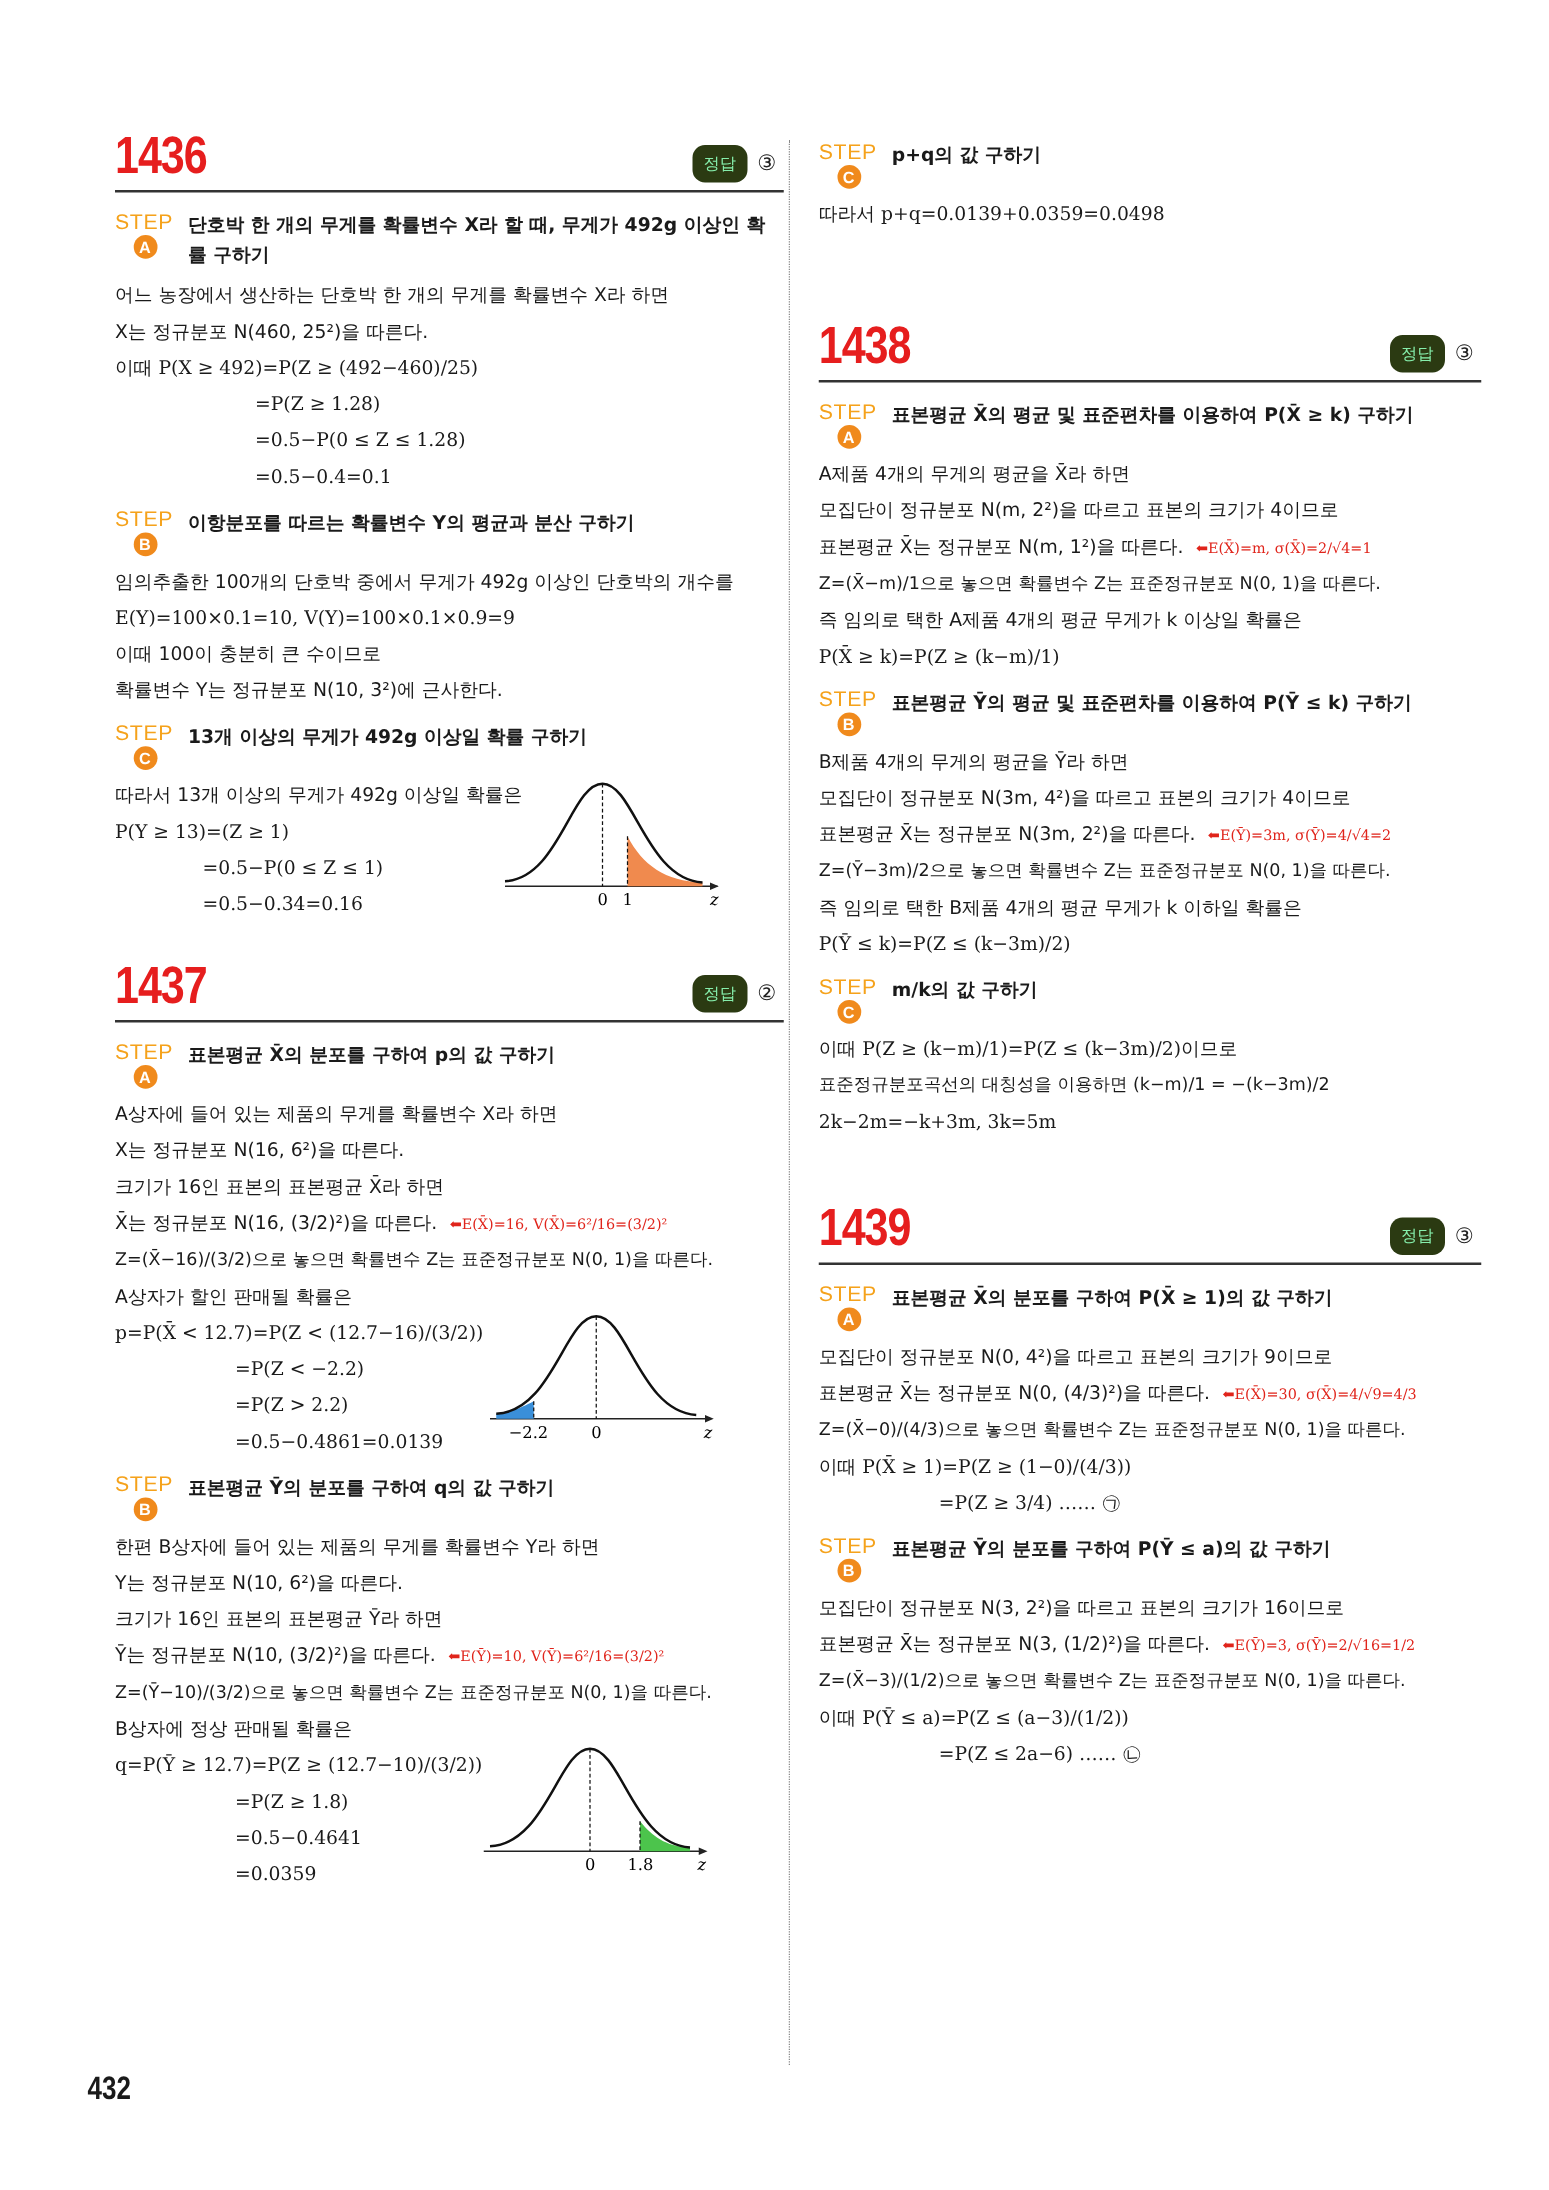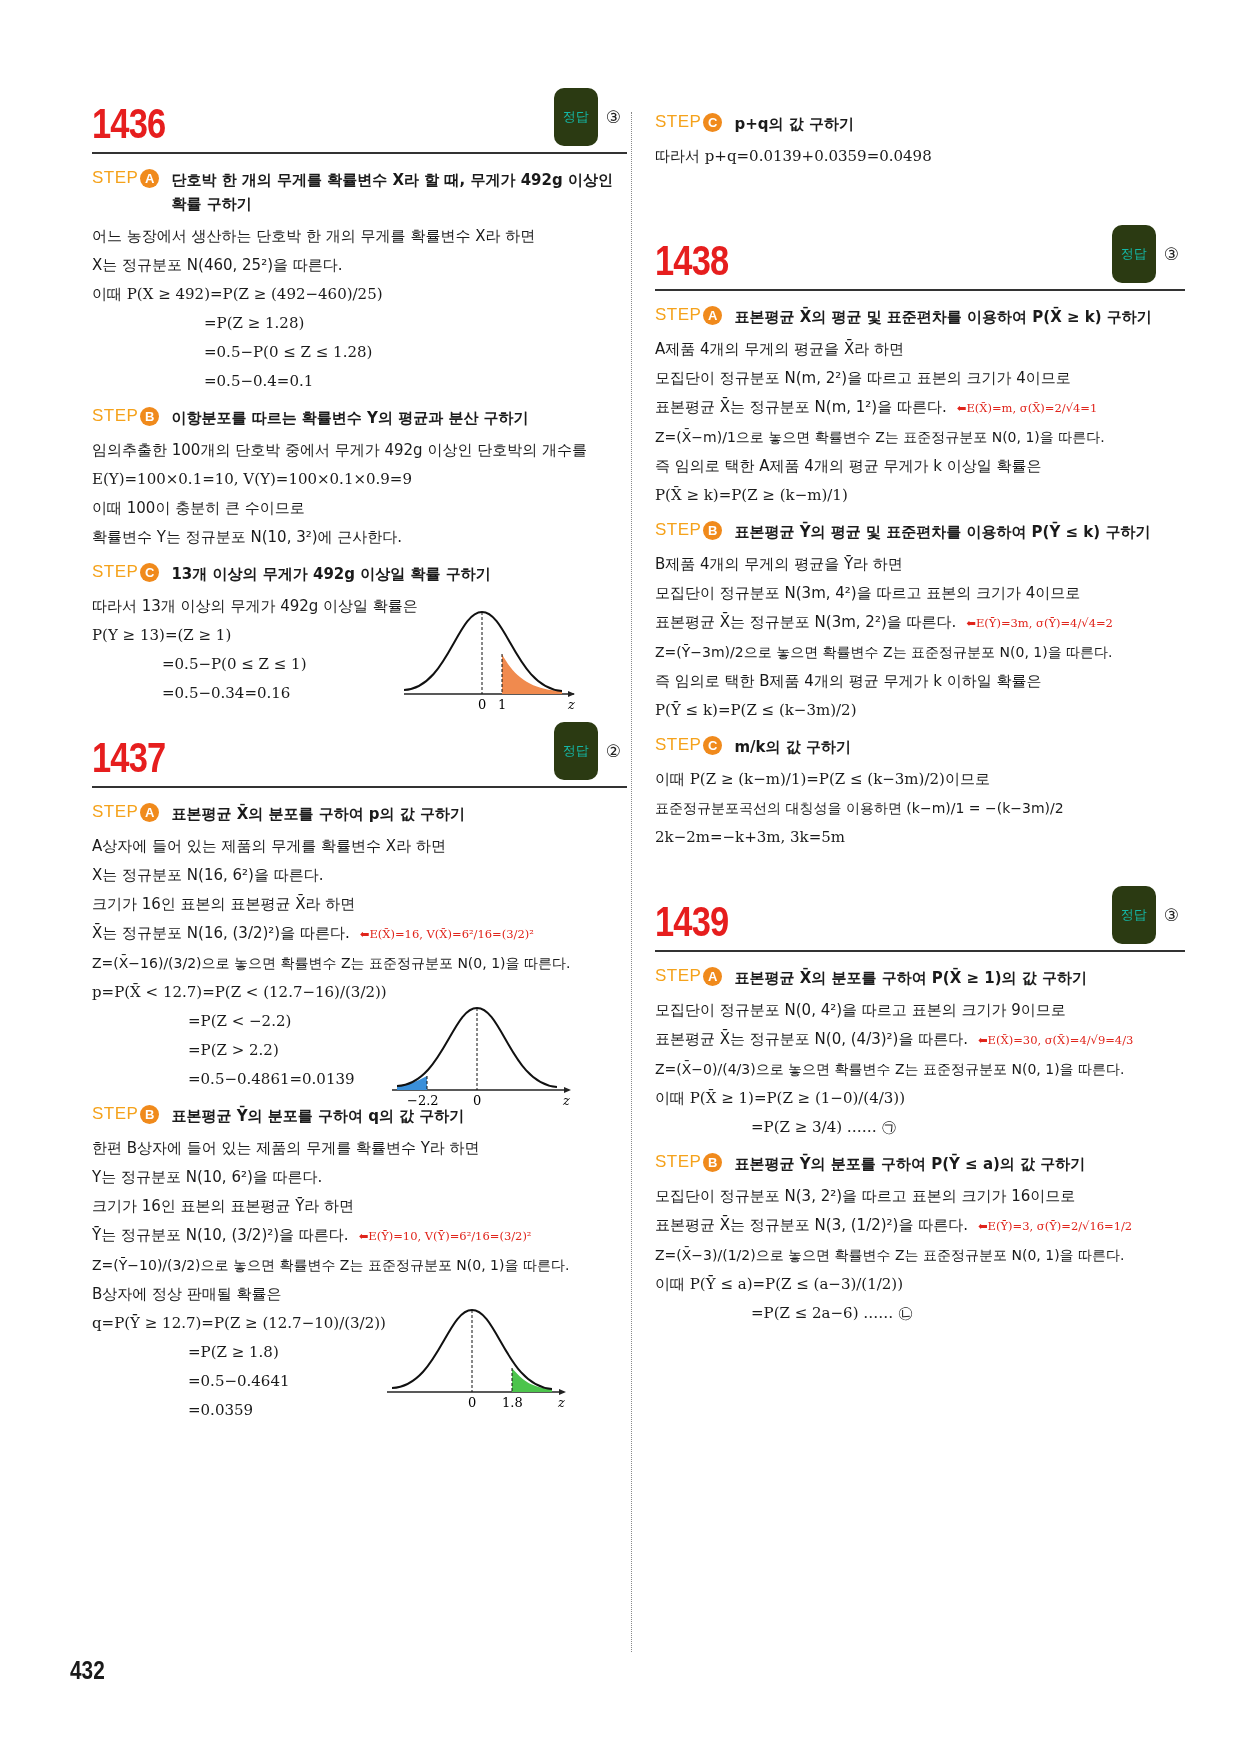--- a/index.html
+++ b/index.html
@@ -6,24 +6,24 @@
   body { width:1239px; height:1752px; position:relative; overflow:hidden;
          font-family:"DejaVu Sans","Liberation Sans",sans-serif; color:#1a1a1a; }
   .col { position:absolute; }
   .left { left:92px; top:100px; width:535px; }
   .right { left:655px; top:100px; width:530px; }
   .divider { position:absolute; left:631px; top:112px; height:1540px; border-left:1.5px dotted #888; }
   .prob-head { position:relative; height:52px; border-bottom:2px solid #333; margin-bottom:14px; }
   .prob-num { position:absolute; left:0; bottom:4px; font-family:"Liberation Sans",sans-serif; font-weight:bold;
               font-size:42px; color:#e61e1e; letter-spacing:-1px; transform:scaleX(0.82); transform-origin:left bottom; }
   .answer { position:absolute; right:6px; bottom:6px; display:flex; align-items:center; gap:8px; }
-  .answer .pill { background:#2b3a12; color:#14b8a6; font-size:13px; border-radius:10px; padding:20px 9px; }
+  .answer .pill { background:#2b3a12; color:#86efac; font-size:13px; border-radius:10px; padding:6px 9px; }
   .answer .circ { font-size:17px; color:#222; }
   .step { display:flex; align-items:flex-start; margin:10px 0 6px 0; }
-  .step .tag { color:#f5a21b; font-family:"Liberation Sans",sans-serif; font-size:17px; letter-spacing:0.5px; white-space:nowrap; display:flex; align-items:center; }
+  .step .tag { color:#f5a21b; font-family:"Liberation Sans",sans-serif; font-size:17px; letter-spacing:0.5px; white-space:nowrap; display:flex; align-items:center;flex-direction:column; }
   .step .tag .badge { display:inline-block; width:19px; height:19px; border-radius:50%; background:#f08a1c; color:#fff;
                       font-size:13px; font-weight:bold; text-align:center; line-height:19px; margin-left:2px; }
   .step .title { font-weight:bold; font-size:15px; margin-left:12px; line-height:24px; }
   .line { font-size:15px; line-height:29px; font-family:"DejaVu Serif","Liberation Serif",serif; }
   .line.ko { font-family:"DejaVu Sans",sans-serif; }
   .indent1 { padding-left:112px; }
   .indent2 { padding-left:70px; }
   .indent3 { padding-left:96px; }
   .note { color:#e0241b; font-size:11.5px; margin-left:10px; font-family:"DejaVu Serif",serif; }
   .page-num { position:absolute; left:70px; top:1655px; font-family:"Liberation Sans",sans-serif; font-weight:bold;
@@ -112,20 +112,21 @@
       </span>
     <span class="title">표본평균 X̄의 분포를 구하여 p의 값 구하기</span>
   </div>
   <div class="line ko">A상자에 들어 있는 제품의 무게를 확률변수 X라 하면</div>
   <div class="line ko">X는 정규분포 N(16, 6²)을 따른다.</div>
   <div class="line ko">크기가 16인 표본의 표본평균 X̄라 하면</div>
   <div class="line ko"><span>X̄는 정규분포 N(16, (3/2)²)을 따른다.</span><span class="note">⬅E(X̄)=16, V(X̄)=6²/16=(3/2)²</span></div>
   <div class="line ko" style="font-size:14px">Z=(X̄−16)/(3/2)으로 놓으면 확률변수 Z는 표준정규분포 N(0, 1)을 따른다.</div>
 
   <div class="block">
+    <div class="line ko">A상자가 할인 판매될 확률은</div>
     <div class="line">p=P(X̄ &lt; 12.7)=P(Z &lt; (12.7−16)/(3/2))</div>
     <div class="line indent3">=P(Z &lt; −2.2)</div>
     <div class="line indent3">=P(Z &gt; 2.2)</div>
     <div class="line indent3">=0.5−0.4861=0.0139</div>
     <svg class="graph" style="left:295px;top:20px" width="200" height="110">
       <path d="M5,92 L182,92" stroke="#222" stroke-width="1.3" fill="none"></path>
       <polygon points="184,92 177,89 177,95" fill="#222"></polygon>
       <path d="M10,88 C25,86 32,82 40,78 L40,92 L10,92 Z" fill="#3a8fd9"></path>
       <path d="M10,88 C55,86 65,10 90,10 C115,10 125,86 170,89" stroke="#111" stroke-width="2" fill="none"></path>
       <line x1="90" y1="10" x2="90" y2="92" stroke="#111" stroke-dasharray="3,2"></line>

